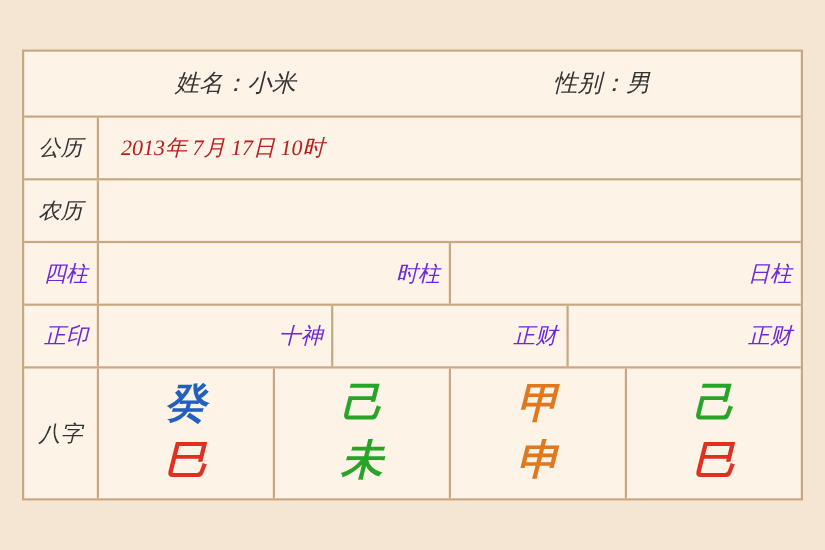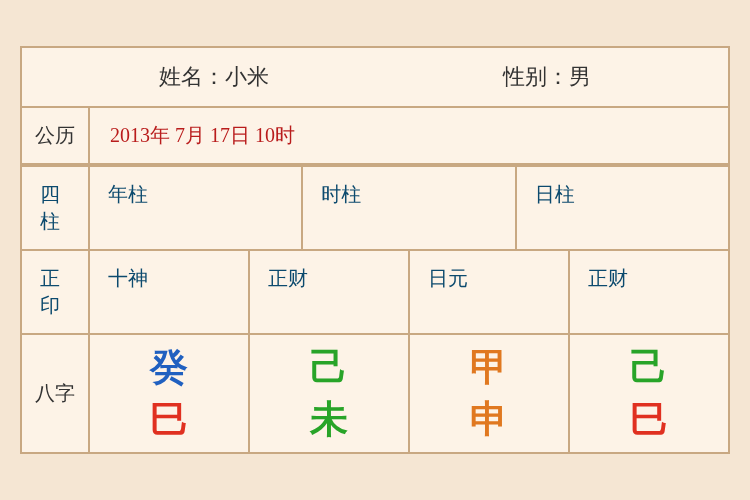--- a/index.html
+++ b/index.html
@@ -1,15 +1,15 @@
 <!DOCTYPE html>
 <html><head>
   <meta charset="utf-8">
   <style>
-    * { margin: 0; padding: 0; box-sizing: border-box; }
+    * { margin: 0; padding: 0; box-sizing: border-box; font-style: italic; }
     body {
       width: 750px;
       height: 500px;
       background: #f5e6d3;
       font-family: 'SimSun', 'STSong', serif;
       display: flex;
       align-items: center;
       justify-content: center;
     }
     .container {
@@ -48,24 +48,24 @@
     }
     .grid-row {
       display: flex;
       border-bottom: 2px solid #c8a882;
     }
     .grid-row:last-child {
       border-bottom: none;
     }
     .grid-cell {
       flex: 1;
-      text-align: left;
-      padding: 14px 18px;
+      text-align: right;
+      padding: 14px 8px;
       font-size: 20px;
-      color: #0c4a6e;
+      color: #6d28d9;
       border-right: 2px solid #c8a882;
     }
     .grid-cell:first-child {
       width: 68px;
       min-width: 68px;
       flex: none;
     }
     .grid-cell:last-child {
       border-right: none;
     }
@@ -122,34 +122,33 @@
     <span>姓名：小米</span>
     <span>性别：男</span>
   </div>
 
   <div class="info-row">
     <div class="row-label">公历</div>
     <div class="row-content">2013年 7月 17日 10时</div>
   </div>
 
   <div class="info-row">
+    <div class="row-label">农历</div>
   </div>
 
   <div class="grid-row">
     <div class="grid-cell">四柱</div>
-    <div class="grid-cell">年柱</div>
     <div class="grid-cell">时柱</div>
     <div class="grid-cell">日柱</div>
   </div>
 
   <div class="grid-row">
     <div class="grid-cell">正印</div>
     <div class="grid-cell">十神</div>
     <div class="grid-cell">正财</div>
-    <div class="grid-cell">日元</div>
     <div class="grid-cell">正财</div>
   </div>
 
   <div class="bazi-row">
     <div class="bazi-label">八字</div>
     <div class="bazi-cells">
       <div class="bazi-cell">
         <span class="bazi-char blue">癸</span>
         <span class="bazi-char red">巳</span>
       </div>

